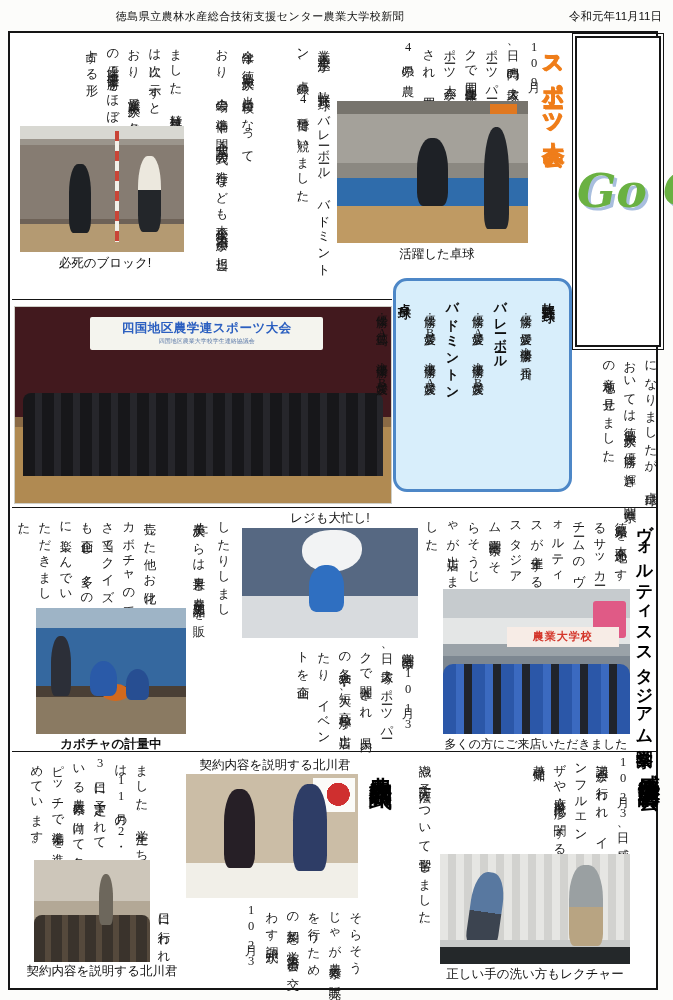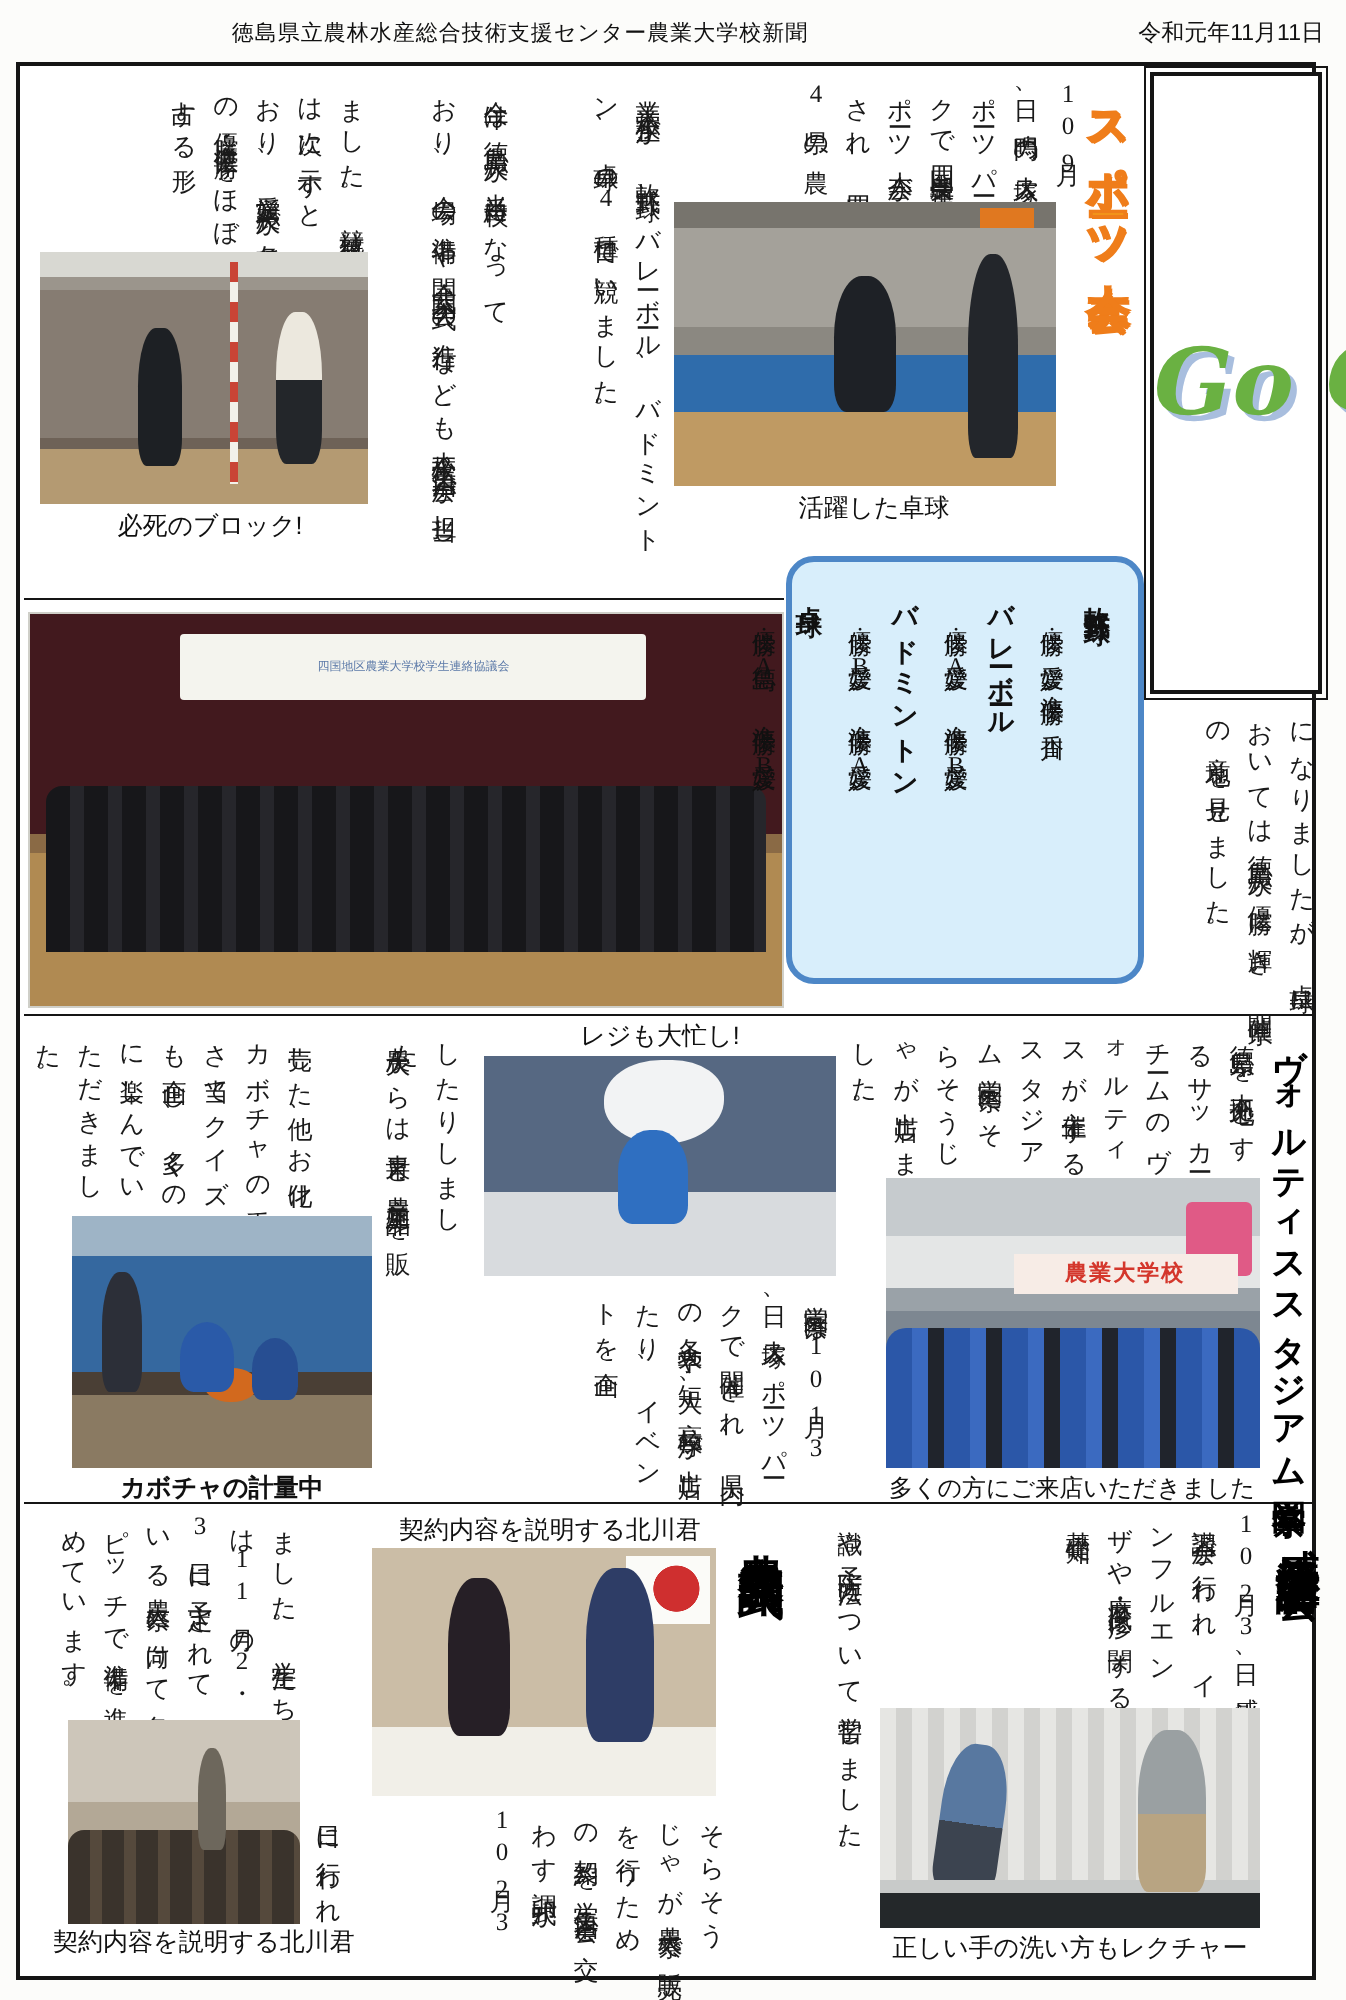--- a/index.html
+++ b/index.html
@@ -99,20 +99,21 @@
 <div class="abs v bt" style="left:190px;top:40px;width:42px;height:252px;">おり、会場の準備や開会式・閉会式の進行なども本校学生自治会が担当し</div>
 <div class="abs v bt" style="left:14px;top:40px;width:172px;height:82px;">ました。競技結果は次に示すとおり、愛媛農大が各種目の優勝・準優勝をほぼ独占する形</div>
 
 <div class="abs ph" id="ph-vb" style="left:20px;top:126px;width:164px;height:126px;">
     <div class="pole"></div>
   </div>
 <div class="abs cap" style="left:30px;top:255px;width:150px;">必死のブロック!</div>
 
 <div class="abs ph" id="ph-group" style="left:14px;top:306px;width:376px;height:196px;">
   <div class="gbanner">
+    <div class="gbanner-main">四国地区農学連スポーツ大会</div>
     <div class="gbanner-sub">四国地区農業大学校学生連絡協議会</div>
   </div>
   <div class="crowd"></div>
 </div>
 
 <div class="abs v" id="rbox">
   <div class="entry">
     <div class="ename">軟式野球</div>
     <div class="eres">優勝:愛媛　準優勝:香川</div>
   </div>

